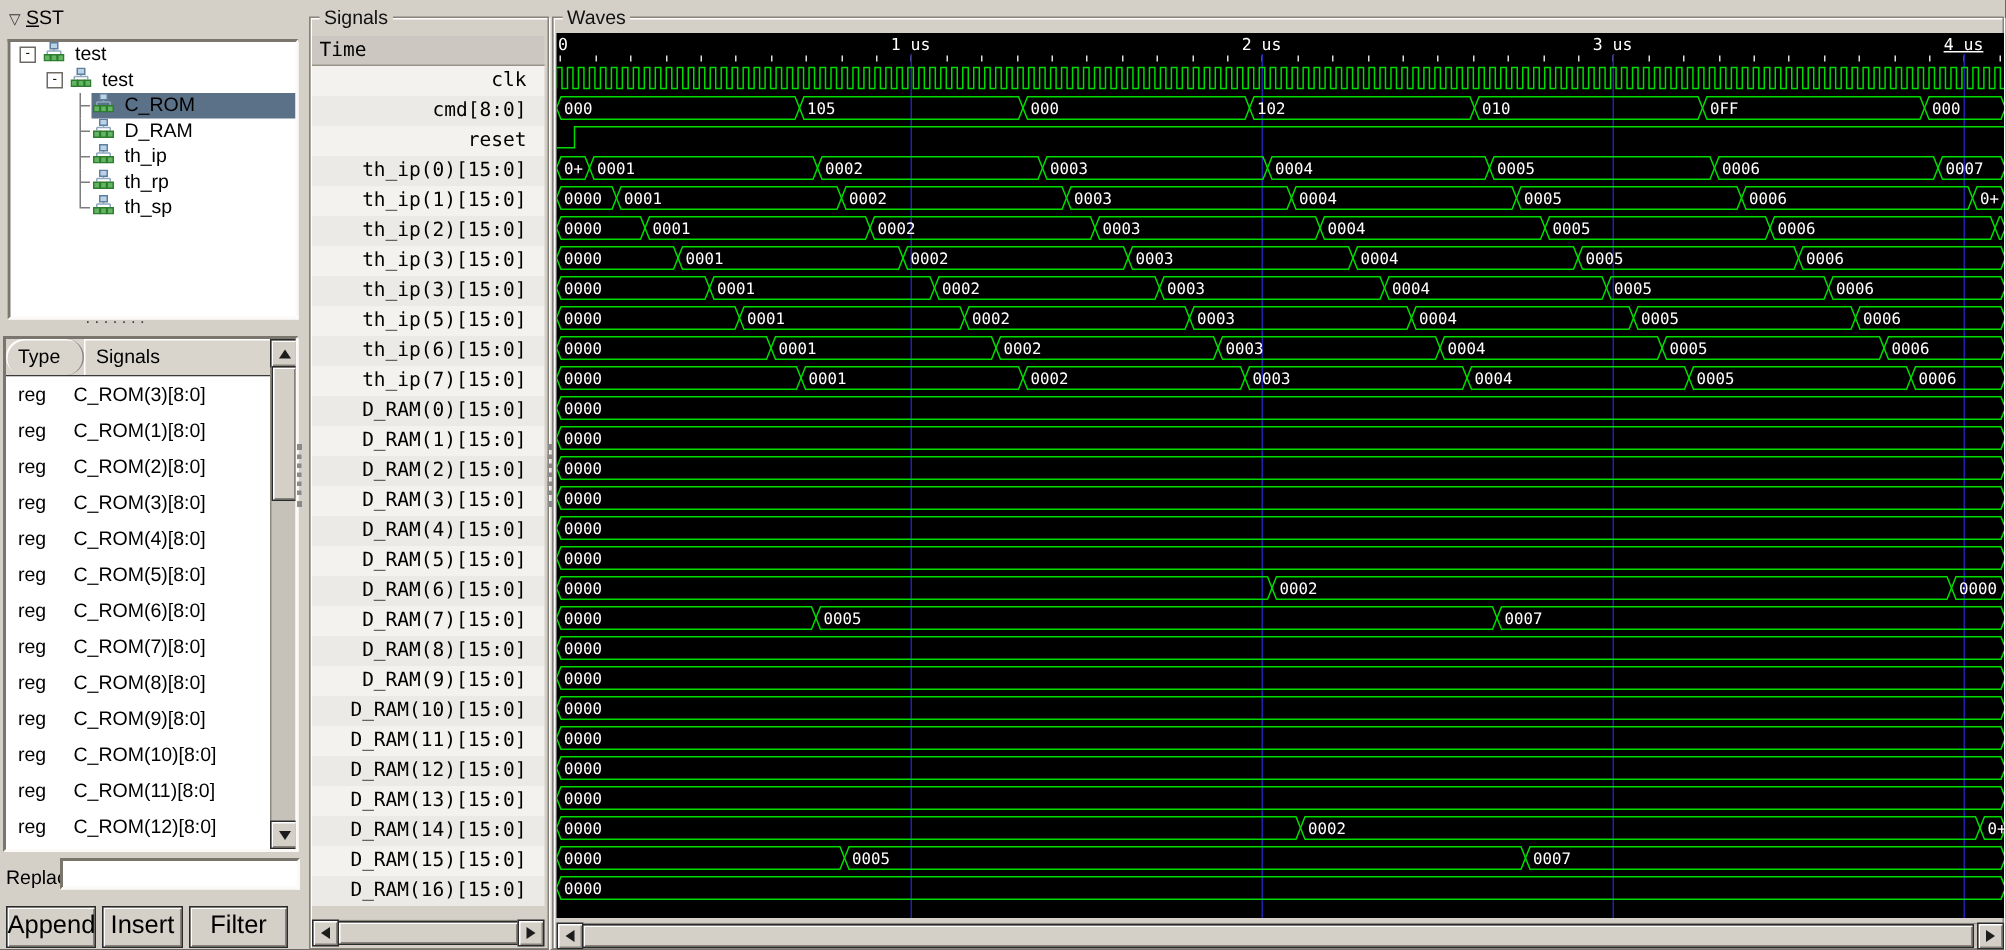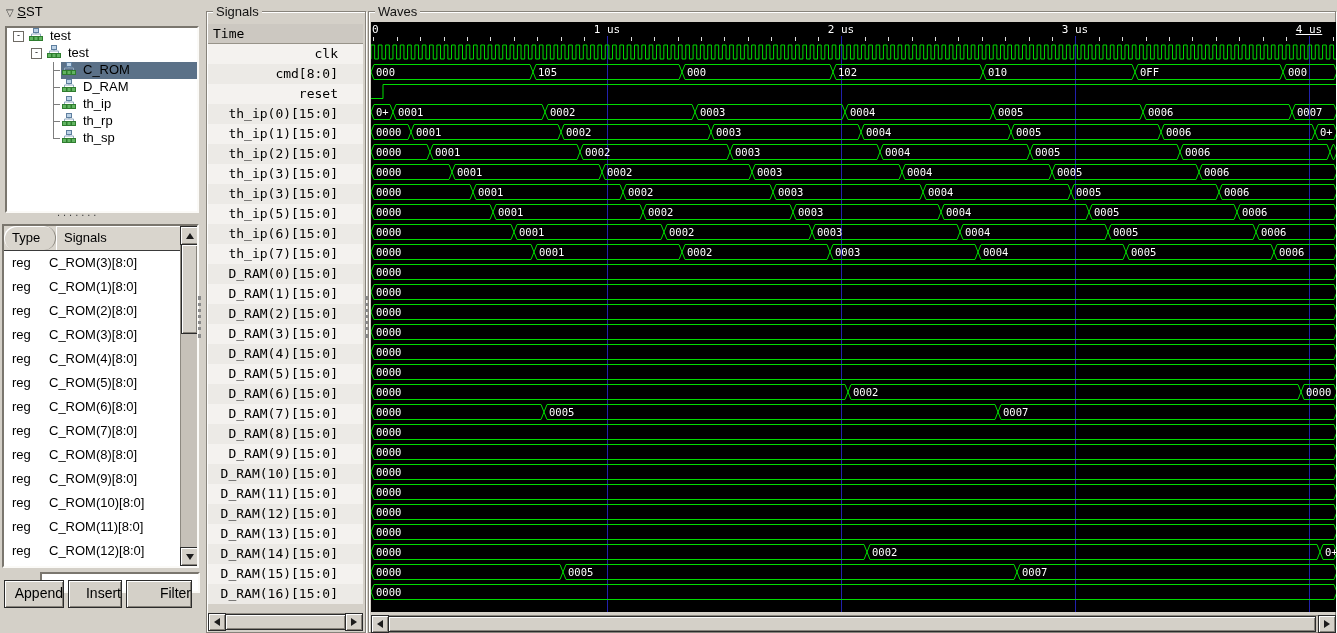--- a/index.html
+++ b/index.html
@@ -44,29 +44,29 @@
   .sb-thumb{position:absolute;left:1px;width:15px;}
   .hthumb{position:absolute;top:1px;height:14px;}
   .arr{width:0;height:0;}
   .arr-up{border-left:4px solid transparent;border-right:4px solid transparent;border-bottom:6px solid #1c1c1c;}
   .arr-dn{border-left:4px solid transparent;border-right:4px solid transparent;border-top:6px solid #1c1c1c;}
   .arr-lf{border-top:4px solid transparent;border-bottom:4px solid transparent;border-right:6px solid #1c1c1c;}
   .arr-rt{border-top:4px solid transparent;border-bottom:4px solid transparent;border-left:6px solid #1c1c1c;}
   
   #filter-label{left:4px;top:577px;}
   #filter-input{left:40px;top:572px;width:150px;height:17px;outline:none;font-size:13px;padding:0 3px;}
-  .cmd-btn{top:580px;height:26px;line-height:24px;font-size:14px;text-align:right;}
+  .cmd-btn{top:604px;height:26px;line-height:24px;font-size:17px;}
   
   .vgrip{width:0;height:42px;border-left:3px dotted #8a8a8a;}
   
   #signals-frame{left:206px;top:11px;width:158px;height:620px;}
   #time-header{left:208px;top:24px;width:155px;height:20px;background:#ccc8c1;border-bottom:1px solid #979389;
                font-size:13px;line-height:19px;padding-left:5px;box-sizing:border-box;color:#000;}
   #signal-names{left:208px;top:44px;width:155px;}
-  .sigrow{height:20px;line-height:20px;text-align:right;padding-right:25px;font-size:13px;box-sizing:border-box;}
+  .sigrow{height:20px;line-height:20px;text-align:right;padding-right:12px;font-size:13px;box-sizing:border-box;}
   .sigrow:nth-child(odd){background:#f4f2ef;}
   .sigrow:nth-child(even){background:#eceae6;}
   .hscroll{position:absolute;height:16px;background:#c6c1b9;box-shadow:inset 1px 1px 0 #8d8981;}
   
   #waves-frame{left:368px;top:11px;width:966px;height:620px;}
   #wave-area{left:371px;top:22px;width:965px;height:590px;background:#000;overflow:hidden;}
   #timeline{position:absolute;left:0;top:0;width:965px;height:20px;}
   .tl-label{position:absolute;top:1px;color:#fff;font-size:11px;white-space:nowrap;}
   .tick{position:absolute;top:15px;width:1px;height:4px;background:#dcdcdc;}
   .gridline{position:absolute;top:14px;width:1px;height:576px;}

